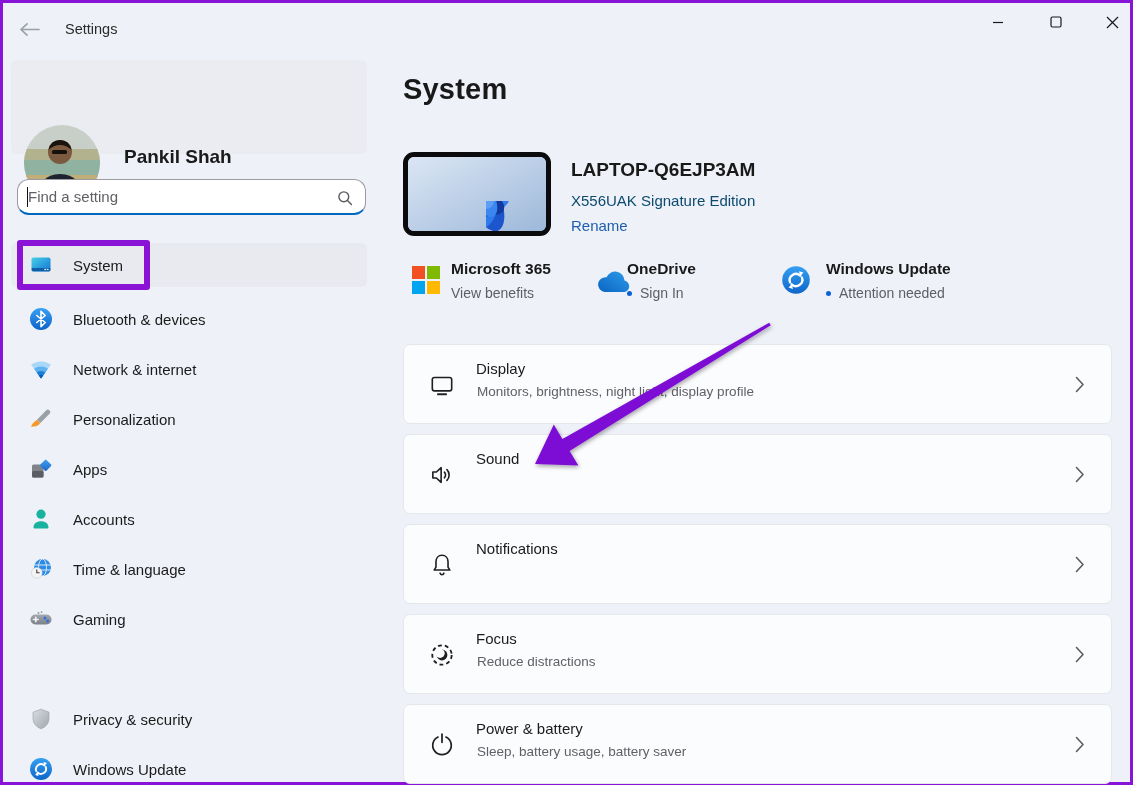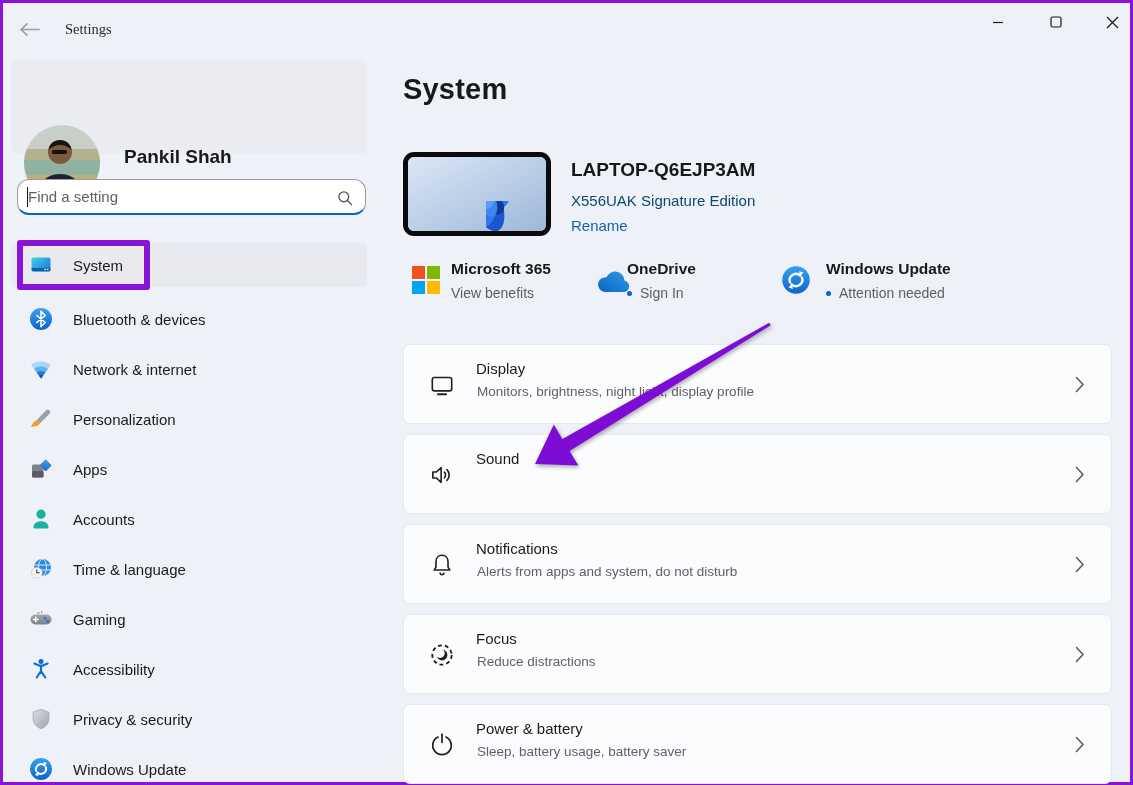--- a/index.html
+++ b/index.html
@@ -4,21 +4,21 @@
 <style>
   * { margin:0; padding:0; box-sizing:border-box; }
   html,body { width:1133px; height:785px; overflow:hidden; }
   body { font-family:"Liberation Sans", sans-serif; background:#eef1f8; }
   .stage { position:relative; width:1133px; height:785px; background:#eef1f8;
            border:3px solid #8714d6; }
 
   
   .titlebar { position:absolute; left:0; top:0; width:100%; height:52px; }
   .back-btn { position:absolute; left:16px; top:19px; width:22px; height:15px; cursor:pointer; }
-  .tb-title { position:absolute; left:62px; top:18px; font-size:14.5px; color:#2b2b2b;font-family:Liberation Serif, serif; }
+  .tb-title { position:absolute; left:62px; top:18px; font-size:14.5px; color:#2b2b2b; }
   .winbtn { position:absolute; top:4px; width:46px; height:30px; display:flex;
             align-items:center; justify-content:center; cursor:pointer; }
   .winbtn.min { left:972px; } .winbtn.max { left:1030px; } .winbtn.close { left:1086px; }
 
   
   .profile-card { position:absolute; left:8px; top:57px; width:356px; height:94px;
                   background:#ebecf1; border-radius:6px; }
   .avatar { position:absolute; left:13px; top:65px; width:76px; height:76px;
             border-radius:50%; overflow:hidden; }
   .profile-name { position:absolute; left:113px; top:86px; font-size:19px;
@@ -245,31 +245,20 @@
           <circle cx="12.6" cy="5.1" r="0.9" fill="#8a8f97"></circle>
         <rect x="1.5" y="7.5" width="21" height="10" rx="5" fill="url(#gpg)"></rect>
         <path d="M6.8 10.2 v4.6 M4.5 12.5 h4.6" stroke="#f2f2f2" stroke-width="1.6" stroke-linecap="round"></path>
         <circle cx="16" cy="11" r="1.5" fill="#2f72d8"></circle>
           <circle cx="18.6" cy="14" r="1.5" fill="#2f72d8"></circle>
       </svg>
     </span>
     <span class="nav-label">Gaming</span>
   </div>
 
-  <div class="nav-item" style="top:644px">
-    <span class="nav-icon">
-      <svg width="24" height="24" viewBox="0 0 24 24">
-        <circle cx="12" cy="4.6" r="2.5" fill="#0b6fd6"></circle>
-        <g stroke="#0b6fd6" stroke-width="2.1" stroke-linecap="round" fill="none">
-          <path d="M12 8.4 v5.8 M12 14.2 l-4.3 6.3 M12 14.2 l4.3 6.3 M12 9.2 l-6.6 -2.7 M12 9.2 l6.6 -2.7"></path>
-        </g>
-      </svg>
-    </span>
-    <span class="nav-label">Accessibility</span>
-  </div>
 
   <div class="nav-item" style="top:694px">
     <span class="nav-icon">
       <svg width="24" height="24" viewBox="0 0 24 24">
         <defs>
             <linearGradient id="shg" x1="0" y1="0" x2="1" y2="1">
               <stop offset="0" stop-color="#d9dce2"></stop>
               <stop offset="1" stop-color="#a0a5af"></stop>
             </linearGradient>
           </defs>
@@ -428,21 +417,20 @@
   </div>
 
   <div class="row-card" style="top:521px">
     <span class="row-icon">
       <svg width="28" height="28" viewBox="0 0 26 26">
         <path d="M13 4 c3.5 0 5.6 2.6 5.6 6 v5 l1.7 2.7 H5.7 L7.4 15 v-5 c0 -3.4 2.1 -6 5.6 -6 Z" fill="none" stroke="#1f1f1f" stroke-width="1.5" stroke-linejoin="round"></path>
         <path d="M11.2 20.6 a1.9 1.9 0 0 0 3.6 0" fill="none" stroke="#1f1f1f" stroke-width="1.5" stroke-linecap="round"></path>
       </svg>
     </span>
     <span class="row-title">Notifications</span>
-    <span class="row-sub">Alerts from apps and system, do not disturb</span>
     <span class="row-chevron">
       <svg width="10" height="17" viewBox="0 0 10 17">
           <polyline points="1.5,1.5 8,8.5 1.5,15.5" stroke="#5d5d5d" stroke-width="1.6" fill="none" stroke-linecap="round" stroke-linejoin="round"></polyline>
         </svg>
     </span>
   </div>
 
   <div class="row-card" style="top:611px">
     <span class="row-icon">
       <svg width="28" height="28" viewBox="0 0 26 26">

